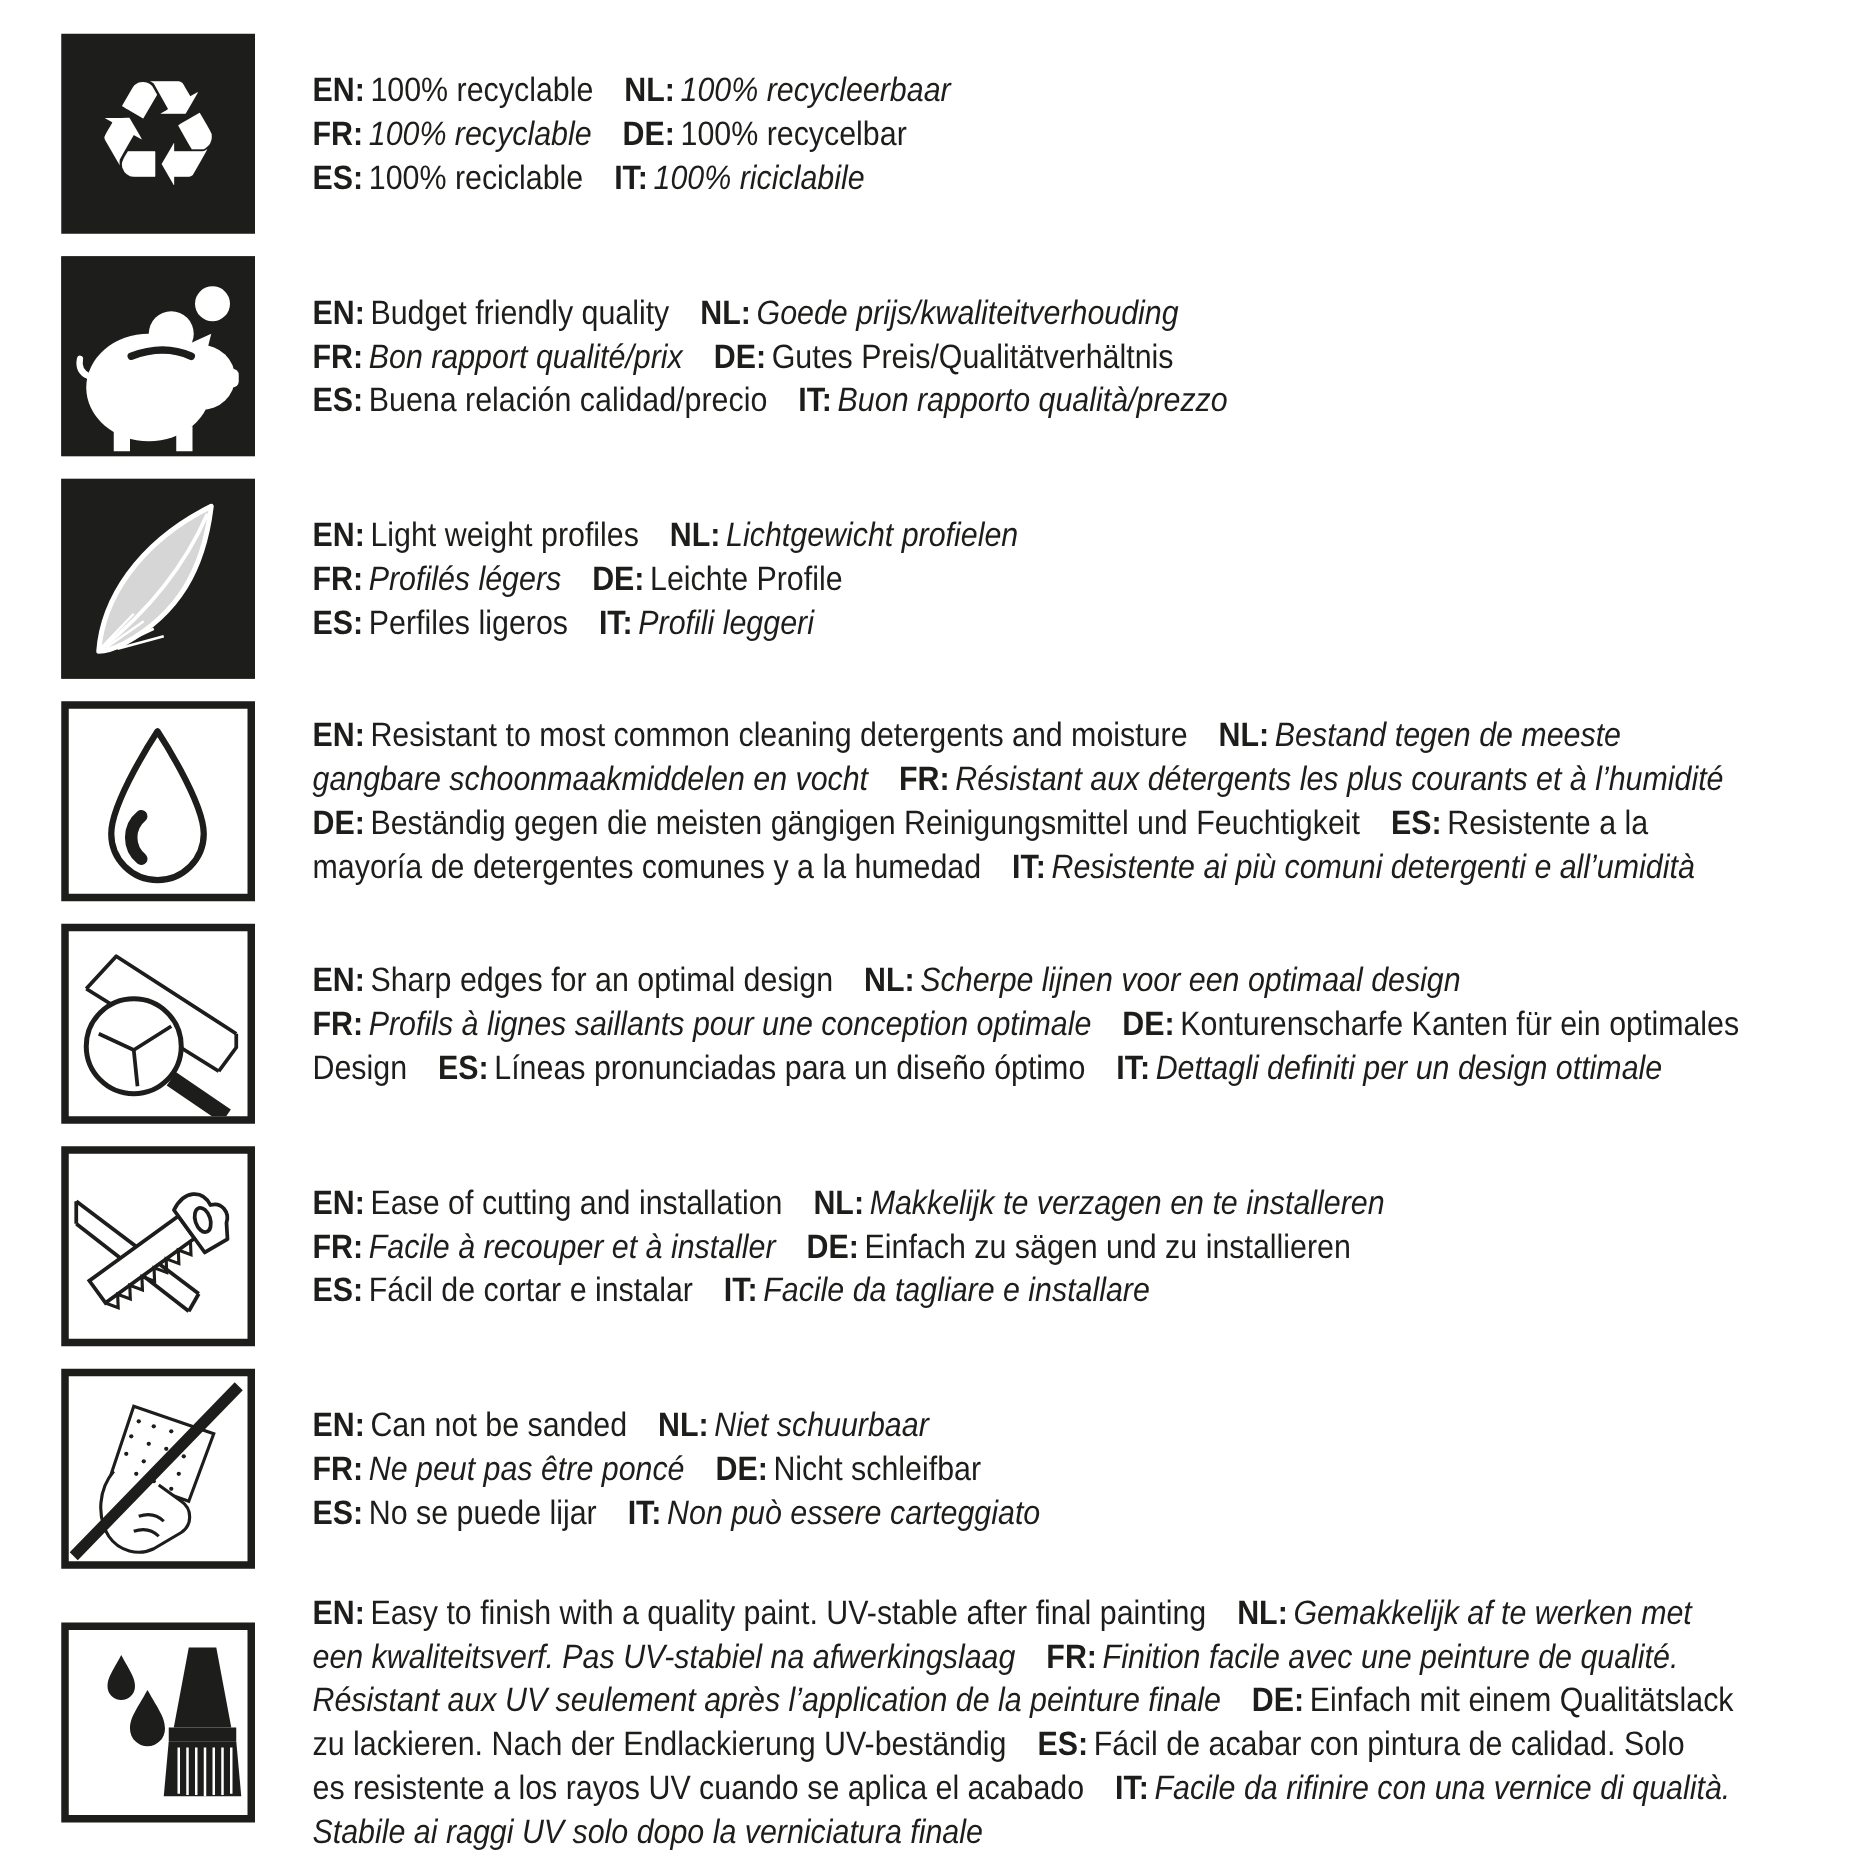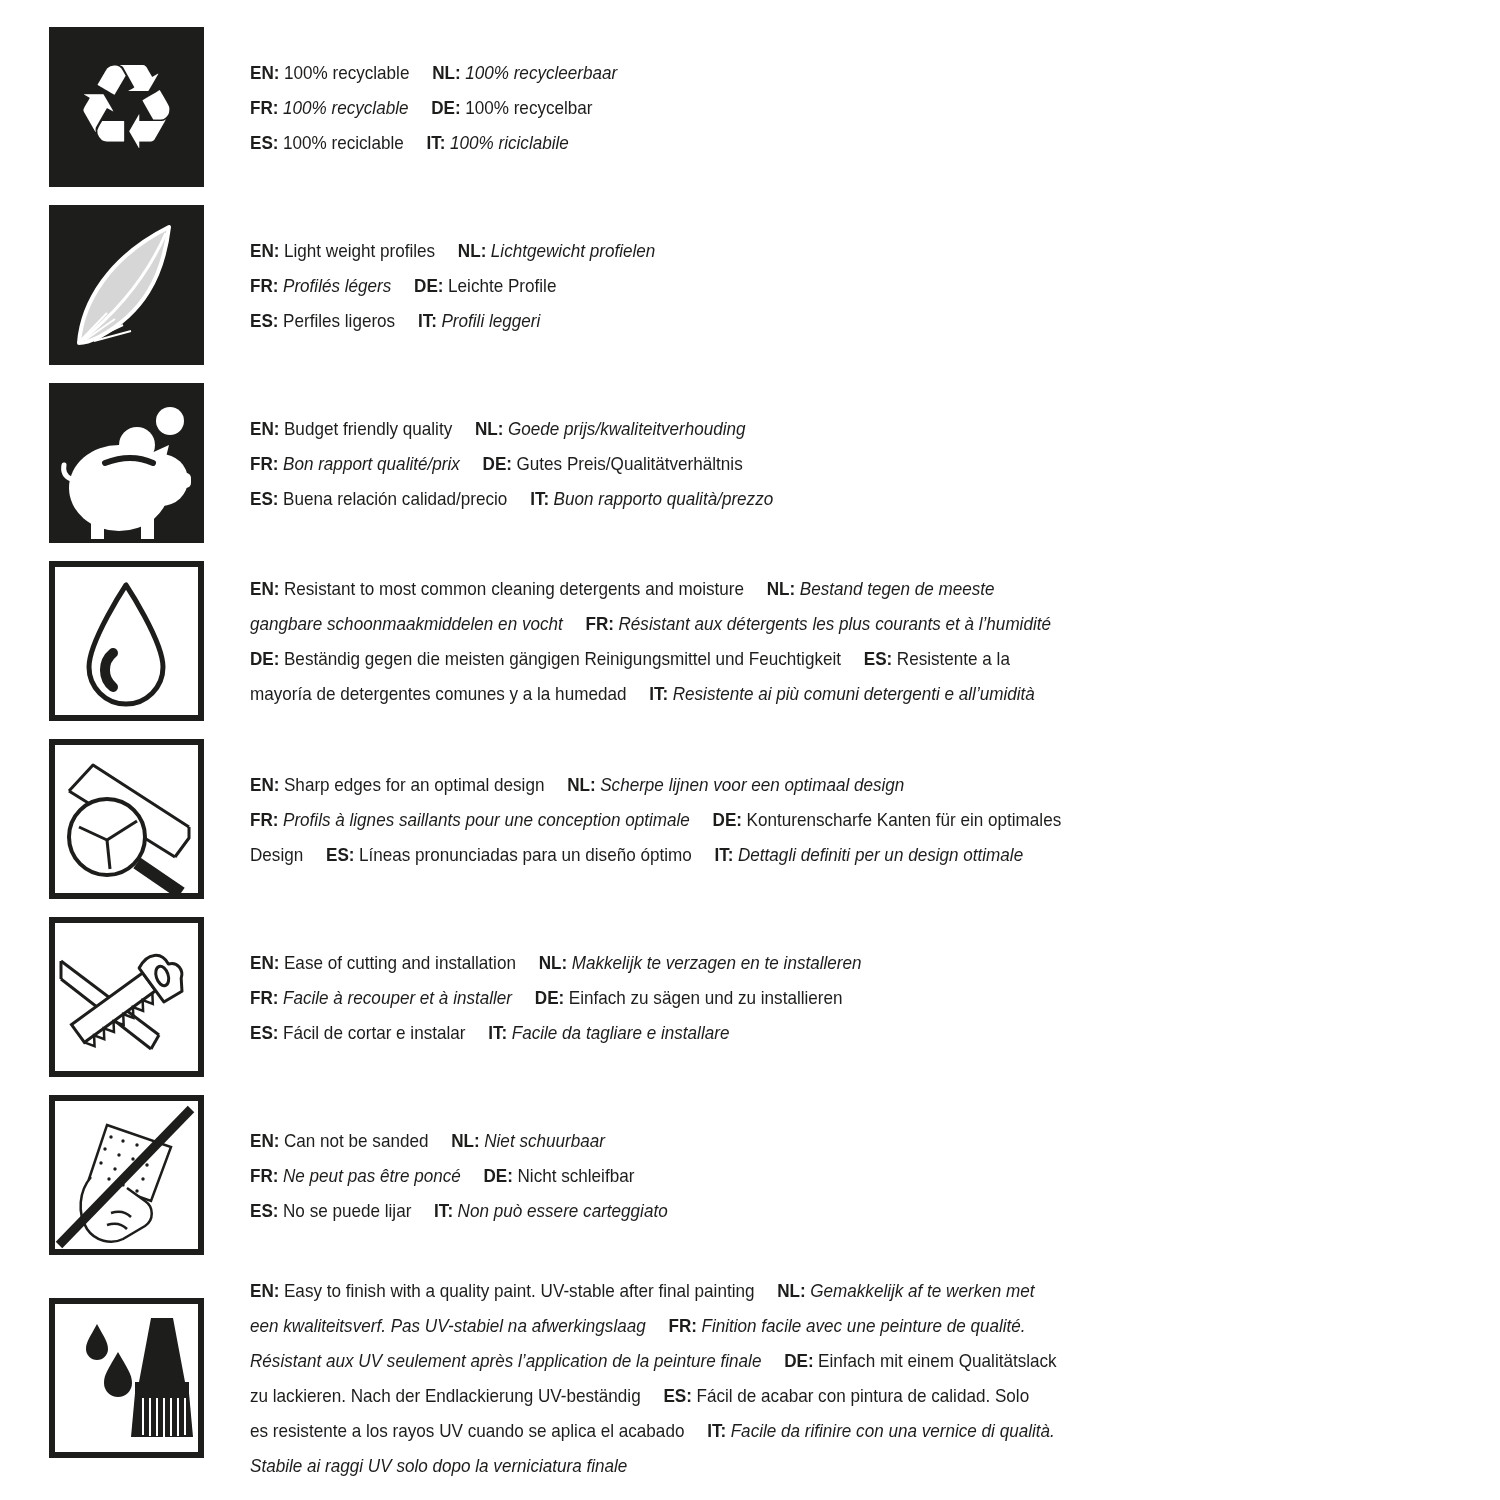--- a/index.html
+++ b/index.html
@@ -14,21 +14,21 @@
     width:155px;height:160px;flex:none;box-sizing:border-box;
     display:flex;align-items:center;justify-content:center;
   }
   .icon-dark{background:#1d1d1b;}
   .icon-light{background:#ffffff;border:6px solid #1d1d1b;}
   .icon-box svg{display:block;width:100%;height:100%;}
   .recycle-glyph{
     font-family:"DejaVu Sans", sans-serif;
     color:#ffffff;font-size:118px;line-height:150px;
   }
-  .text-block{margin-left:46px;flex:1;min-width:0;font-size:19px;line-height:35px;}
+  .text-block{margin-left:46px;flex:1;min-width:0;font-size:27px;line-height:35px;}
   .line{white-space:nowrap;transform:scaleX(0.9);transform-origin:0 50%;}
   .seg{margin-right:20px;}
   .seg:last-child{margin-right:0;}
   .lbl{font-weight:bold;margin-right:5px;}
   .it{font-style:italic;}
   .rg{font-style:normal;}
 </style>
 </head>
 <body>
 
@@ -43,51 +43,20 @@
         <span class="seg"><b class="lbl">EN:</b><span class="rg">100% recyclable</span></span>
         <span class="seg"><b class="lbl">NL:</b><span class="it">100% recycleerbaar</span></span>
       </div>
       <div class="line">
         <span class="seg"><b class="lbl">FR:</b><span class="it">100% recyclable</span></span>
         <span class="seg"><b class="lbl">DE:</b><span class="rg">100% recycelbar</span></span>
       </div>
       <div class="line">
         <span class="seg"><b class="lbl">ES:</b><span class="rg">100% reciclable</span></span>
         <span class="seg"><b class="lbl">IT:</b><span class="it">100% riciclabile</span></span>
-      </div>
-    </div>
-  </div>
-
-  <div class="row">
-    <div class="icon-box icon-dark">
-      <svg viewBox="0 0 155 160" xmlns="http://www.w3.org/2000/svg">
-        <rect x="0" y="0" width="155" height="160" fill="#1d1d1b"></rect>
-        <path d="M30,138 C33,98 60,52 120,22 C114,72 94,108 50,132 C42,136 34,138 30,138 Z" fill="#d6d6d6" stroke="#fff" stroke-width="4" stroke-linejoin="round"></path>
-        <path d="M32,136 C62,112 96,76 117,28" stroke="#fff" stroke-width="3" fill="none"></path>
-        <g stroke="#fff" stroke-width="2">
-          <line x1="33" y1="134" x2="58" y2="108"></line>
-          <line x1="36" y1="135" x2="66" y2="114"></line>
-          <line x1="40" y1="136" x2="74" y2="120"></line>
-          <line x1="45" y1="136" x2="82" y2="126"></line>
-        </g>
-        <circle cx="100" cy="104" r="7" fill="#1d1d1b"></circle>
-      </svg>
-    </div>
-    <div class="text-block">
-      <div class="line">
-        <span class="seg"><b class="lbl">EN:</b><span class="rg">Light weight profiles</span></span>
-        <span class="seg"><b class="lbl">NL:</b><span class="it">Lichtgewicht profielen</span></span>
-      </div>
-      <div class="line">
-        <span class="seg"><b class="lbl">FR:</b><span class="it">Profilés légers</span></span>
-        <span class="seg"><b class="lbl">DE:</b><span class="rg">Leichte Profile</span></span>
-      </div>
-      <div class="line">
-        <span class="seg"><b class="lbl">ES:</b><span class="rg">Perfiles ligeros</span></span>
-        <span class="seg"><b class="lbl">IT:</b><span class="it">Profili leggeri</span></span>
       </div>
     </div>
   </div>
 
   <div class="row">
     <div class="icon-box icon-dark">
       <svg viewBox="0 0 155 160" xmlns="http://www.w3.org/2000/svg">
         <rect x="0" y="0" width="155" height="160" fill="#1d1d1b"></rect>
         <circle cx="121" cy="38" r="14" fill="#fff"></circle>
         <circle cx="88" cy="62" r="18" fill="#fff"></circle>
@@ -106,20 +75,51 @@
         <span class="seg"><b class="lbl">EN:</b><span class="rg">Budget friendly quality</span></span>
         <span class="seg"><b class="lbl">NL:</b><span class="it">Goede prijs/kwaliteitverhouding</span></span>
       </div>
       <div class="line">
         <span class="seg"><b class="lbl">FR:</b><span class="it">Bon rapport qualité/prix</span></span>
         <span class="seg"><b class="lbl">DE:</b><span class="rg">Gutes Preis/Qualitätverhältnis</span></span>
       </div>
       <div class="line">
         <span class="seg"><b class="lbl">ES:</b><span class="rg">Buena relación calidad/precio</span></span>
         <span class="seg"><b class="lbl">IT:</b><span class="it">Buon rapporto qualità/prezzo</span></span>
+      </div>
+    </div>
+  </div>
+
+  <div class="row">
+    <div class="icon-box icon-dark">
+      <svg viewBox="0 0 155 160" xmlns="http://www.w3.org/2000/svg">
+        <rect x="0" y="0" width="155" height="160" fill="#1d1d1b"></rect>
+        <path d="M30,138 C33,98 60,52 120,22 C114,72 94,108 50,132 C42,136 34,138 30,138 Z" fill="#d6d6d6" stroke="#fff" stroke-width="4" stroke-linejoin="round"></path>
+        <path d="M32,136 C62,112 96,76 117,28" stroke="#fff" stroke-width="3" fill="none"></path>
+        <g stroke="#fff" stroke-width="2">
+          <line x1="33" y1="134" x2="58" y2="108"></line>
+          <line x1="36" y1="135" x2="66" y2="114"></line>
+          <line x1="40" y1="136" x2="74" y2="120"></line>
+          <line x1="45" y1="136" x2="82" y2="126"></line>
+        </g>
+        <circle cx="100" cy="104" r="7" fill="#1d1d1b"></circle>
+      </svg>
+    </div>
+    <div class="text-block">
+      <div class="line">
+        <span class="seg"><b class="lbl">EN:</b><span class="rg">Light weight profiles</span></span>
+        <span class="seg"><b class="lbl">NL:</b><span class="it">Lichtgewicht profielen</span></span>
+      </div>
+      <div class="line">
+        <span class="seg"><b class="lbl">FR:</b><span class="it">Profilés légers</span></span>
+        <span class="seg"><b class="lbl">DE:</b><span class="rg">Leichte Profile</span></span>
+      </div>
+      <div class="line">
+        <span class="seg"><b class="lbl">ES:</b><span class="rg">Perfiles ligeros</span></span>
+        <span class="seg"><b class="lbl">IT:</b><span class="it">Profili leggeri</span></span>
       </div>
     </div>
   </div>
 
   <div class="row">
     <div class="icon-box icon-light">
       <svg viewBox="0 0 143 148" xmlns="http://www.w3.org/2000/svg">
         <path d="M71,18 C71,18 34,74 34,100 a37,37 0 0 0 74,0 C108,74 71,18 71,18 Z" fill="#fff" stroke="#1d1d1b" stroke-width="5" stroke-linejoin="round"></path>
         <path d="M58,86 a22,22 0 0 0 0,34" stroke="#1d1d1b" stroke-width="10" fill="none" stroke-linecap="round"></path>
       </svg>

